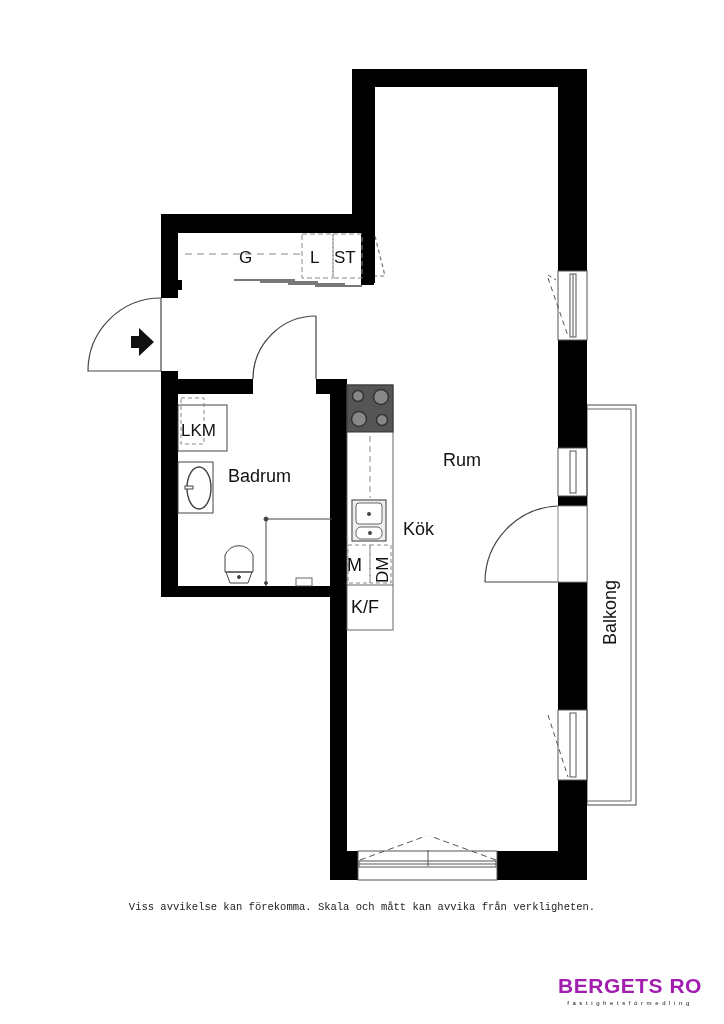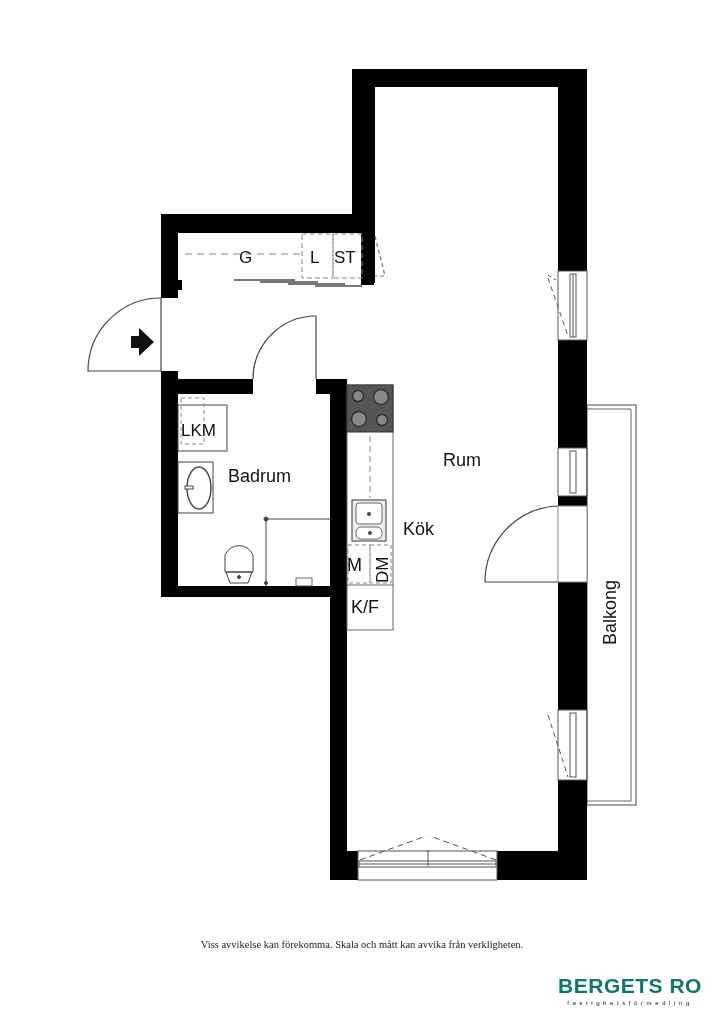--- a/index.html
+++ b/index.html
@@ -1,21 +1,21 @@
 <!DOCTYPE html>
 <html><head>
 <meta charset="utf-8">
 <style>
   html, body { margin:0; padding:0; background:#ffffff; }
   body { width:724px; height:1024px; position:relative; overflow:hidden; font-family:"Liberation Sans", sans-serif; }
   #plan { position:absolute; left:0; top:0; }
   .lbl { font-family:"Liberation Sans", sans-serif; fill:#111; }
-  .disclaimer { position:absolute; left:0; width:724px; top:939px; text-align:center; font-size:10.5px; color:#222; font-family:Liberation Serif, serif; }
+  .disclaimer { position:absolute; left:0; width:724px; top:901px; text-align:center; font-size:10.5px; color:#222; font-family:Liberation Mono, monospace; }
   .brand { position:absolute; right:14px; top:975px; text-align:center; width:160px; }
-  .brand-name { font-family:"Liberation Sans", sans-serif; font-weight:bold; font-size:21px; letter-spacing:0.5px; color:#0f766e; line-height:22px; }
+  .brand-name { font-family:"Liberation Sans", sans-serif; font-weight:bold; font-size:21px; letter-spacing:0.5px; color:#a21caf; line-height:22px; }
   .brand-sub { font-family:"Liberation Sans", sans-serif; font-size:6px; letter-spacing:3.6px; color:#111; margin-top:3px; }
 </style>
 </head>
 <body>
 
 <svg id="plan" width="724" height="1024" viewBox="0 0 724 1024">
 
   <g>
     <rect x="587" y="405" width="49" height="400" fill="none" stroke="#666" stroke-width="1.2"></rect>
     <polyline points="587,409 631,409 631,801 587,801" fill="none" stroke="#666" stroke-width="1"></polyline>

